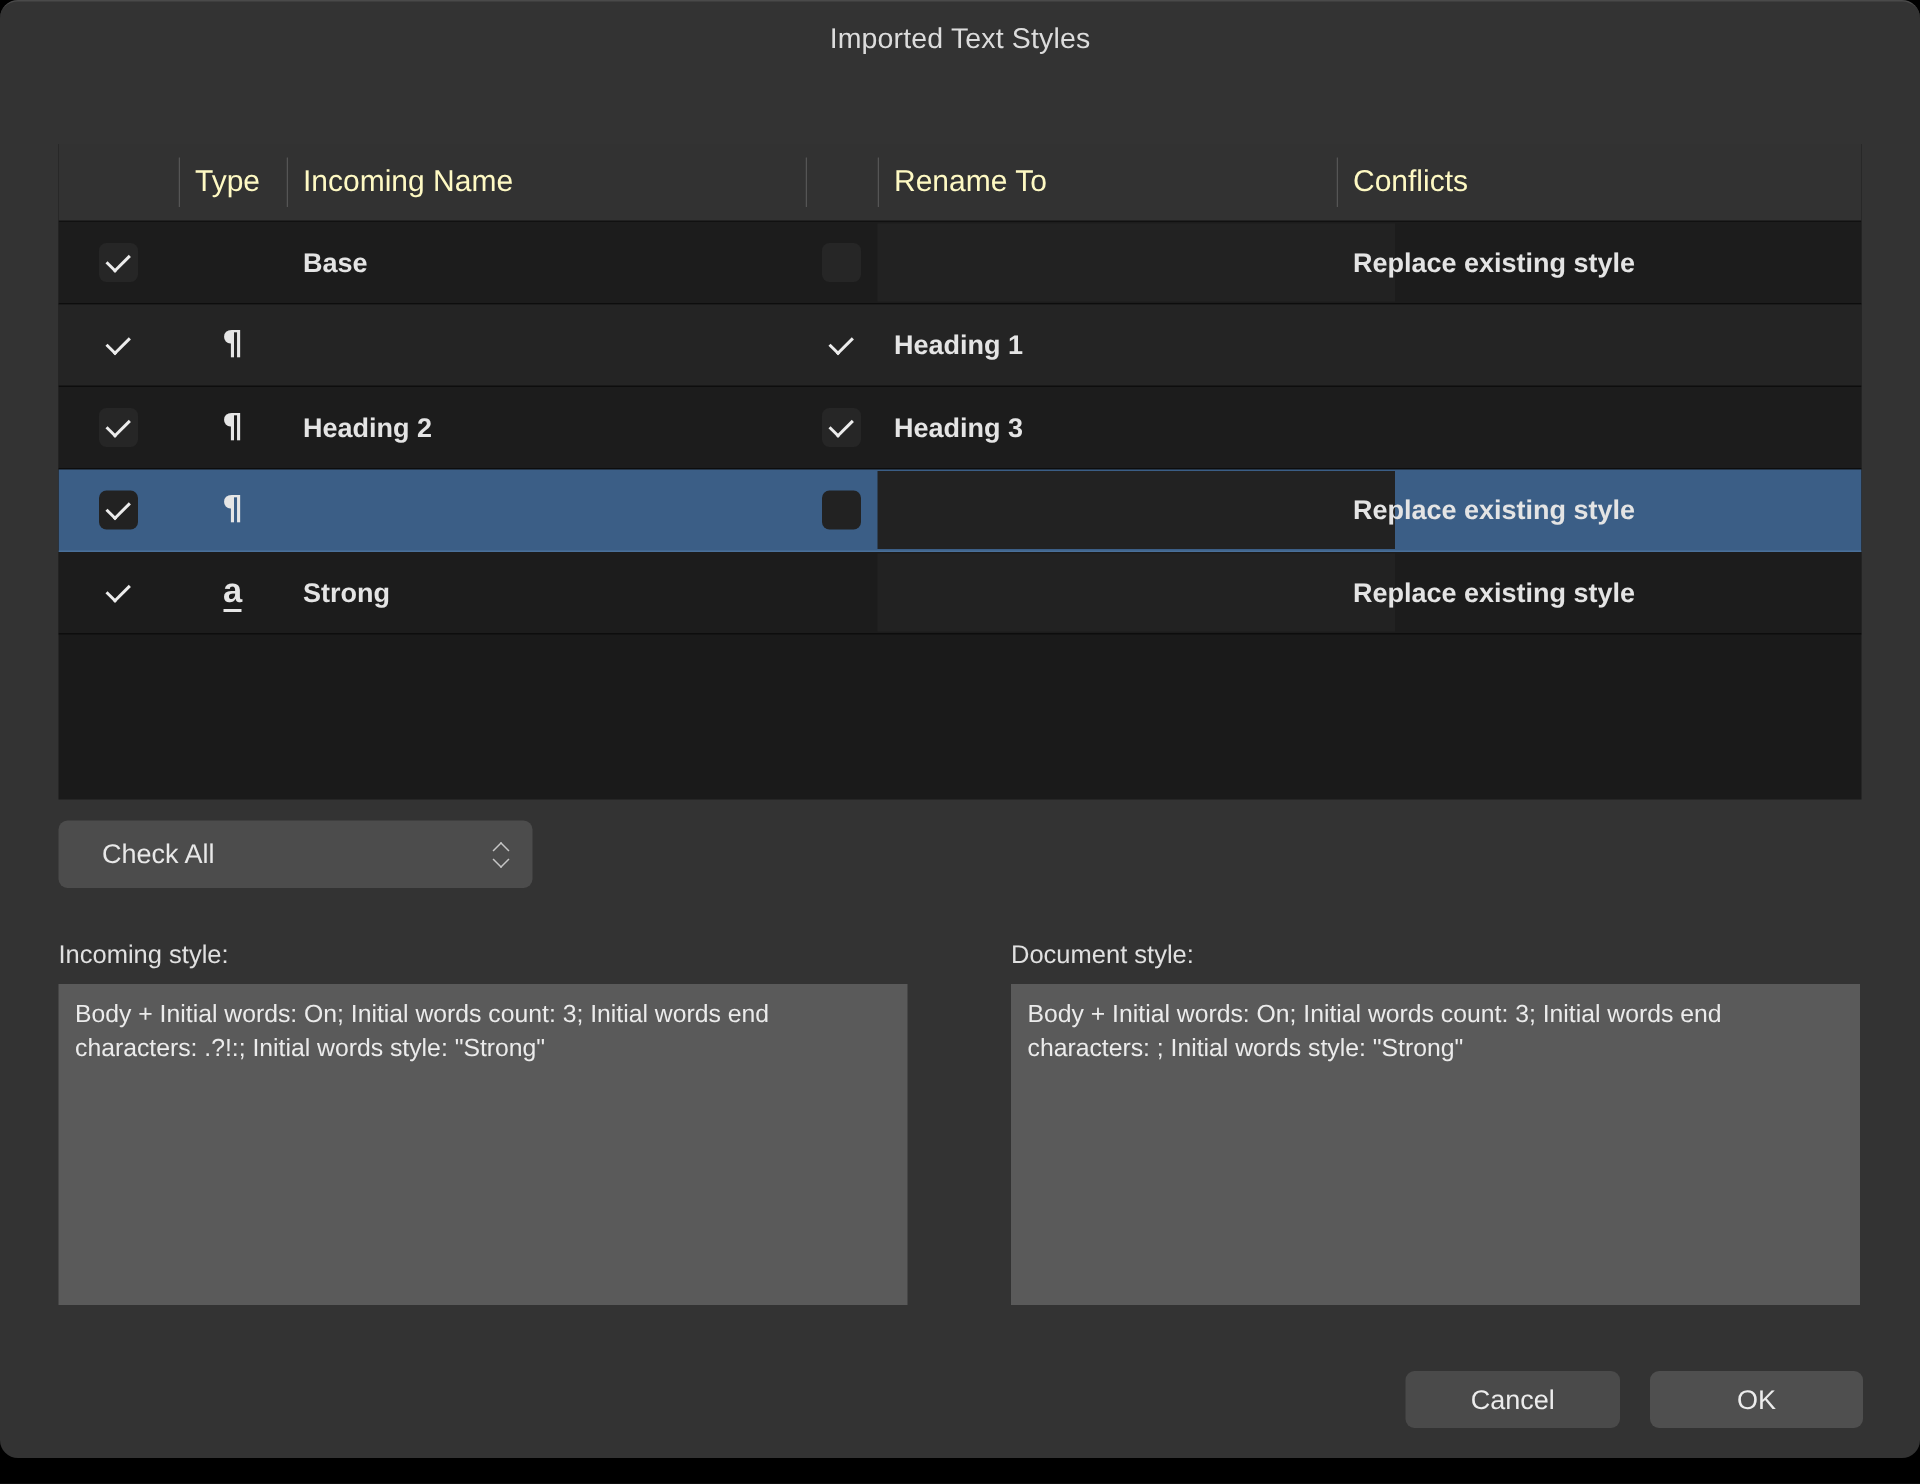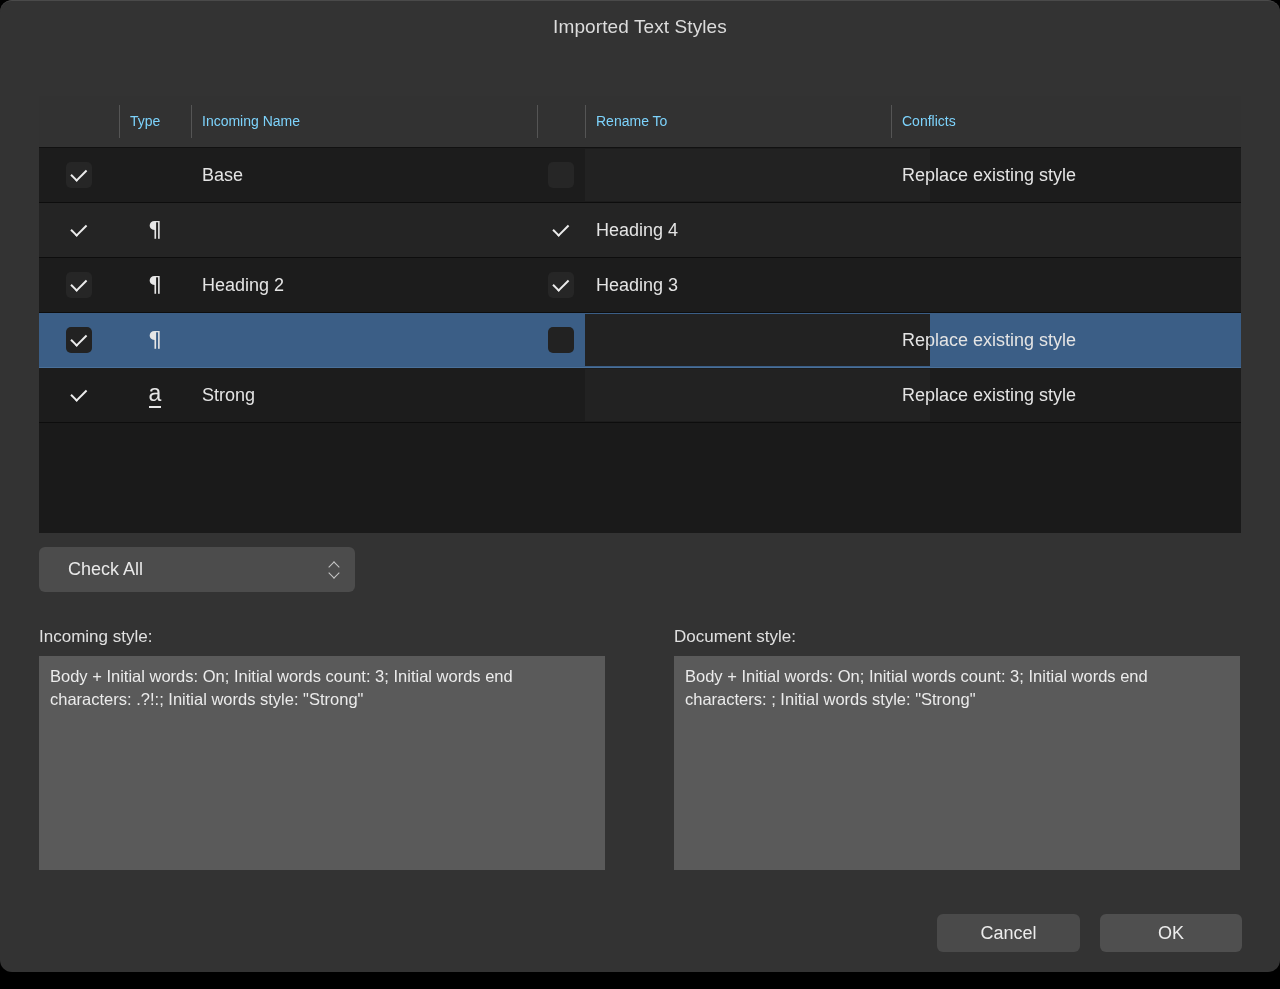--- a/index.html
+++ b/index.html
@@ -62,22 +62,22 @@
     position: relative;
     height: 51px;
     background: #323232;
     border-bottom: 1px solid #111;
   }
   .hcell {
     position: absolute;
     top: 0;
     height: 51px;
     line-height: 51px;
-    font-size: 14px;
-    color: #7dd3fc;
+    font-size: 20px;
+    color: #fef9c3;
     box-sizing: border-box;
     padding-left: 11px;
     white-space: nowrap;
     overflow: hidden;
   }
   .hcell.sep::before {
     content: "";
     position: absolute;
     left: 0;
     top: 9px;
@@ -88,20 +88,21 @@
   
   #hc-check  { left: 0px;    width: 80px; }
   #hc-type   { left: 80px;   width: 72px; }
   #hc-name   { left: 152px;  width: 346px; }
   #hc-rcheck { left: 498px;  width: 48px; }
   #hc-rename { left: 546px;  width: 306px; }
   #hc-confl  { left: 852px;  width: 350px; }
 
   #rows {
     position: relative;
+    font-weight: bold;
   }
   .row {
     position: relative;
     height: 54px;
     border-bottom: 1px solid #0d0d0d;
   }
   .row.odd  { background: #1c1c1c; }
   .row.even { background: #242424; }
   .row.selected { background: #3b5e86; border-bottom: 1px solid #4a7099; }
   .row.selected + .row { }
@@ -325,21 +326,21 @@
           </div>
           <div class="cell c-type">
             <span class="glyph-pilcrow">¶</span>
           </div>
           <div class="cell c-rcheck">
             <div class="cbox plain">
               <span class="cmark"></span>
             </div>
           </div>
           <div class="cell c-rename">
-            <span class="cell-text">Heading 4</span>
+            <span class="cell-text">Heading 1</span>
           </div>
           <div class="cell c-confl">
             <span class="cell-text"></span>
           </div>
         </div>
         <div class="row odd">
           <div class="cell c-check">
             <div class="cbox boxed">
               <span class="cmark"></span>
             </div>

